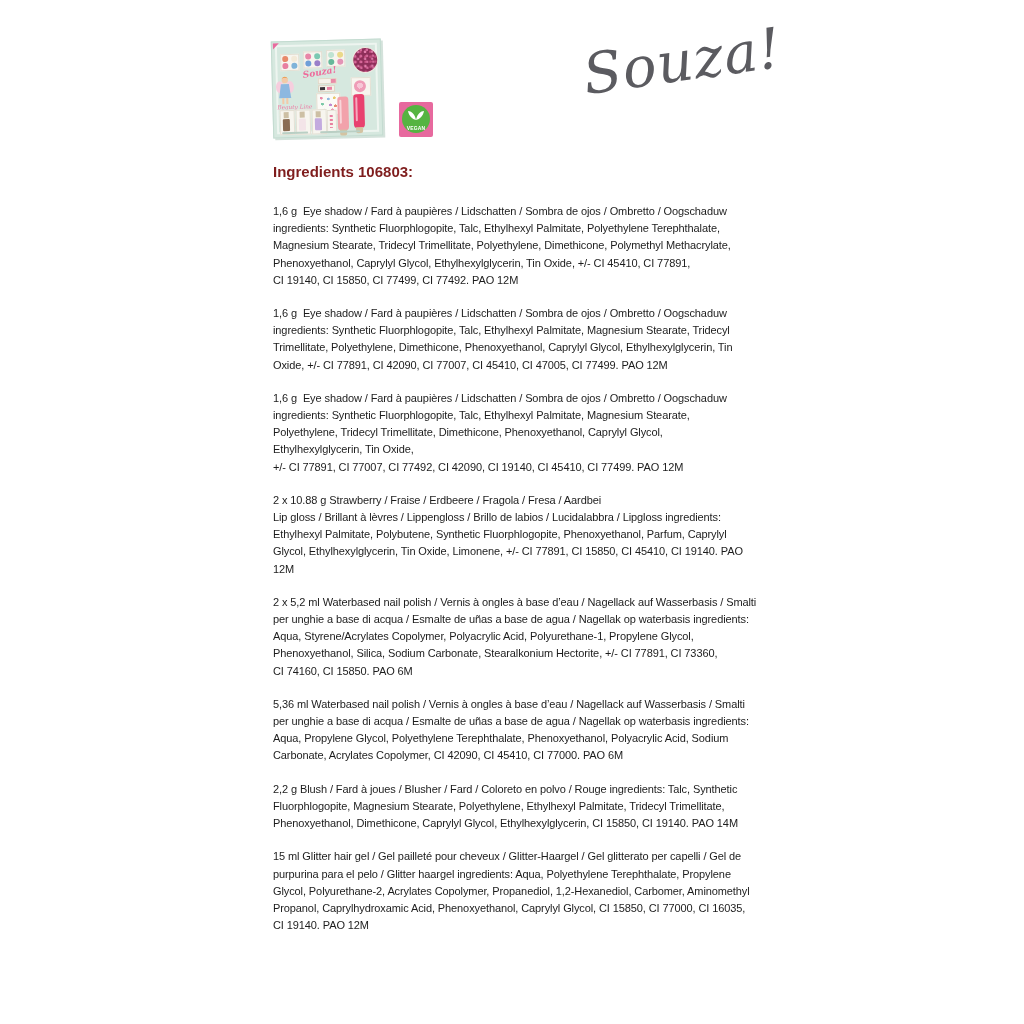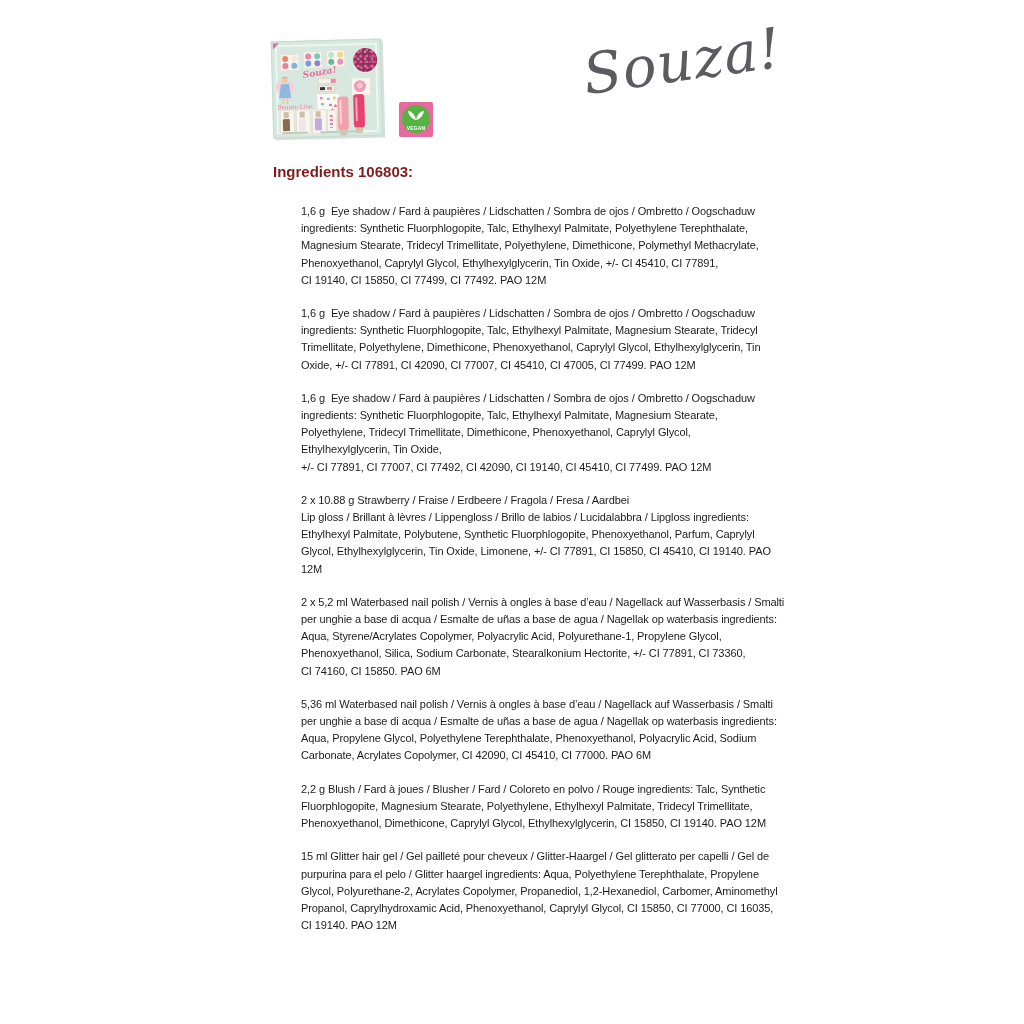--- a/index.html
+++ b/index.html
@@ -88,21 +88,21 @@
          transform:scale(.62);transform-origin:center bottom;margin-bottom:2px;}
 
   
   .logo{position:absolute;left:588px;top:42px;font-family:"DejaVu Serif",serif;
         font-style:italic;font-size:56px;color:#5b5b60;transform:rotate(-8deg);
         transform-origin:left bottom;letter-spacing:1px;}
 
   
   .heading{position:absolute;left:273px;top:163px;margin:0;font-size:15px;font-weight:bold;
         color:#7f1d1d;}
-  .ingredients{position:absolute;left:273px;top:203px;width:640px;margin-left:28px;}
+  .ingredients{position:absolute;left:273px;top:203px;width:640px;}
   .ing-paragraph{white-space:pre-wrap;margin:0 0 16px 0;font-size:11px;line-height:17.2px;
         letter-spacing:-.1px;color:#1c1c1c;}
 </style>
 </head>
 <body>
 
 <div class="page">
 
   <div class="photo">
     <div class="box">
@@ -223,21 +223,21 @@
 per unghie a base di acqua / Esmalte de uñas a base de agua / Nagellak op waterbasis ingredients:
 Aqua, Styrene/Acrylates Copolymer, Polyacrylic Acid, Polyurethane-1, Propylene Glycol,
 Phenoxyethanol, Silica, Sodium Carbonate, Stearalkonium Hectorite, +/- CI 77891, CI 73360,
 CI 74160, CI 15850. PAO 6M</p>
       <p class="ing-paragraph">5,36 ml Waterbased nail polish / Vernis à ongles à base d’eau / Nagellack auf Wasserbasis / Smalti
 per unghie a base di acqua / Esmalte de uñas a base de agua / Nagellak op waterbasis ingredients:
 Aqua, Propylene Glycol, Polyethylene Terephthalate, Phenoxyethanol, Polyacrylic Acid, Sodium
 Carbonate, Acrylates Copolymer, CI 42090, CI 45410, CI 77000. PAO 6M</p>
       <p class="ing-paragraph">2,2 g Blush / Fard à joues / Blusher / Fard / Coloreto en polvo / Rouge ingredients: Talc, Synthetic
 Fluorphlogopite, Magnesium Stearate, Polyethylene, Ethylhexyl Palmitate, Tridecyl Trimellitate,
-Phenoxyethanol, Dimethicone, Caprylyl Glycol, Ethylhexylglycerin, CI 15850, CI 19140. PAO 12M</p>
+Phenoxyethanol, Dimethicone, Caprylyl Glycol, Ethylhexylglycerin, CI 15850, CI 19140. PAO 14M</p>
       <p class="ing-paragraph">15 ml Glitter hair gel / Gel pailleté pour cheveux / Glitter-Haargel / Gel glitterato per capelli / Gel de
 purpurina para el pelo / Glitter haargel ingredients: Aqua, Polyethylene Terephthalate, Propylene
 Glycol, Polyurethane-2, Acrylates Copolymer, Propanediol, 1,2-Hexanediol, Carbomer, Aminomethyl
 Propanol, Caprylhydroxamic Acid, Phenoxyethanol, Caprylyl Glycol, CI 15850, CI 77000, CI 16035,
 CI 19140. PAO 12M</p>
     </div>
 
 </div>
 
 </body></html>

